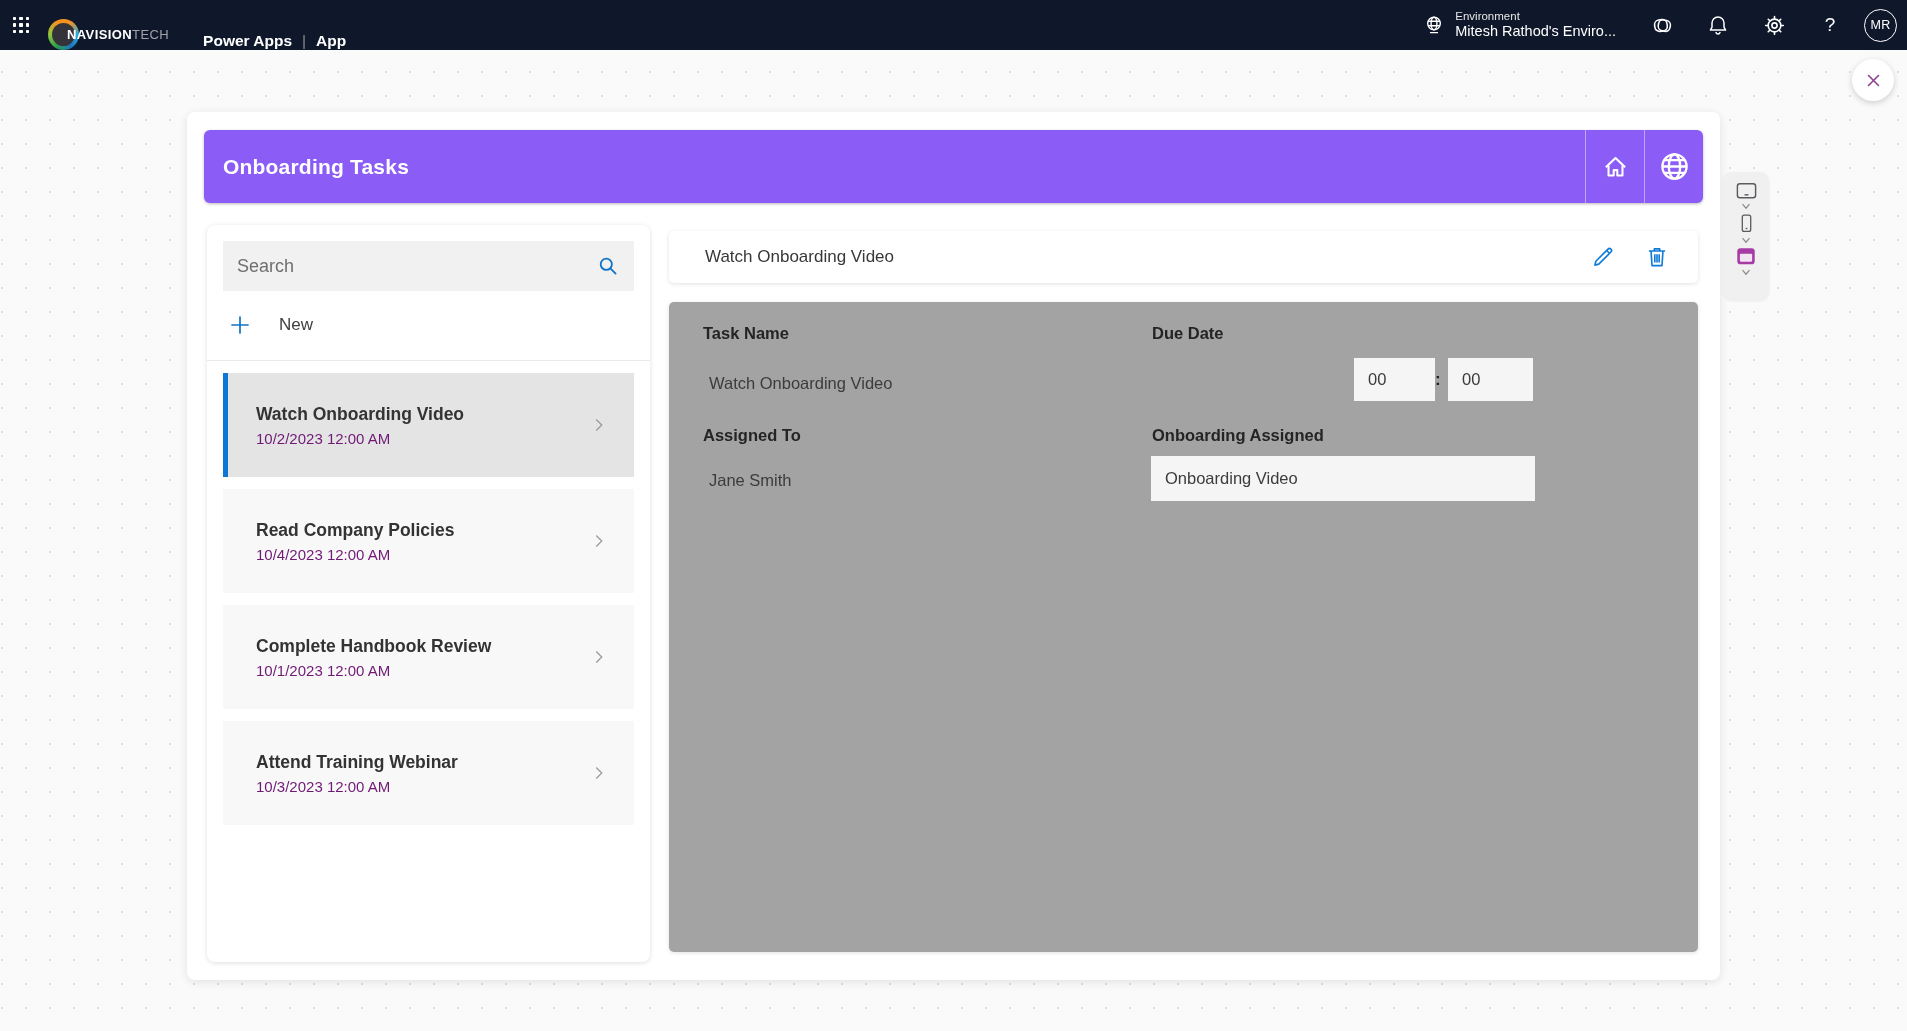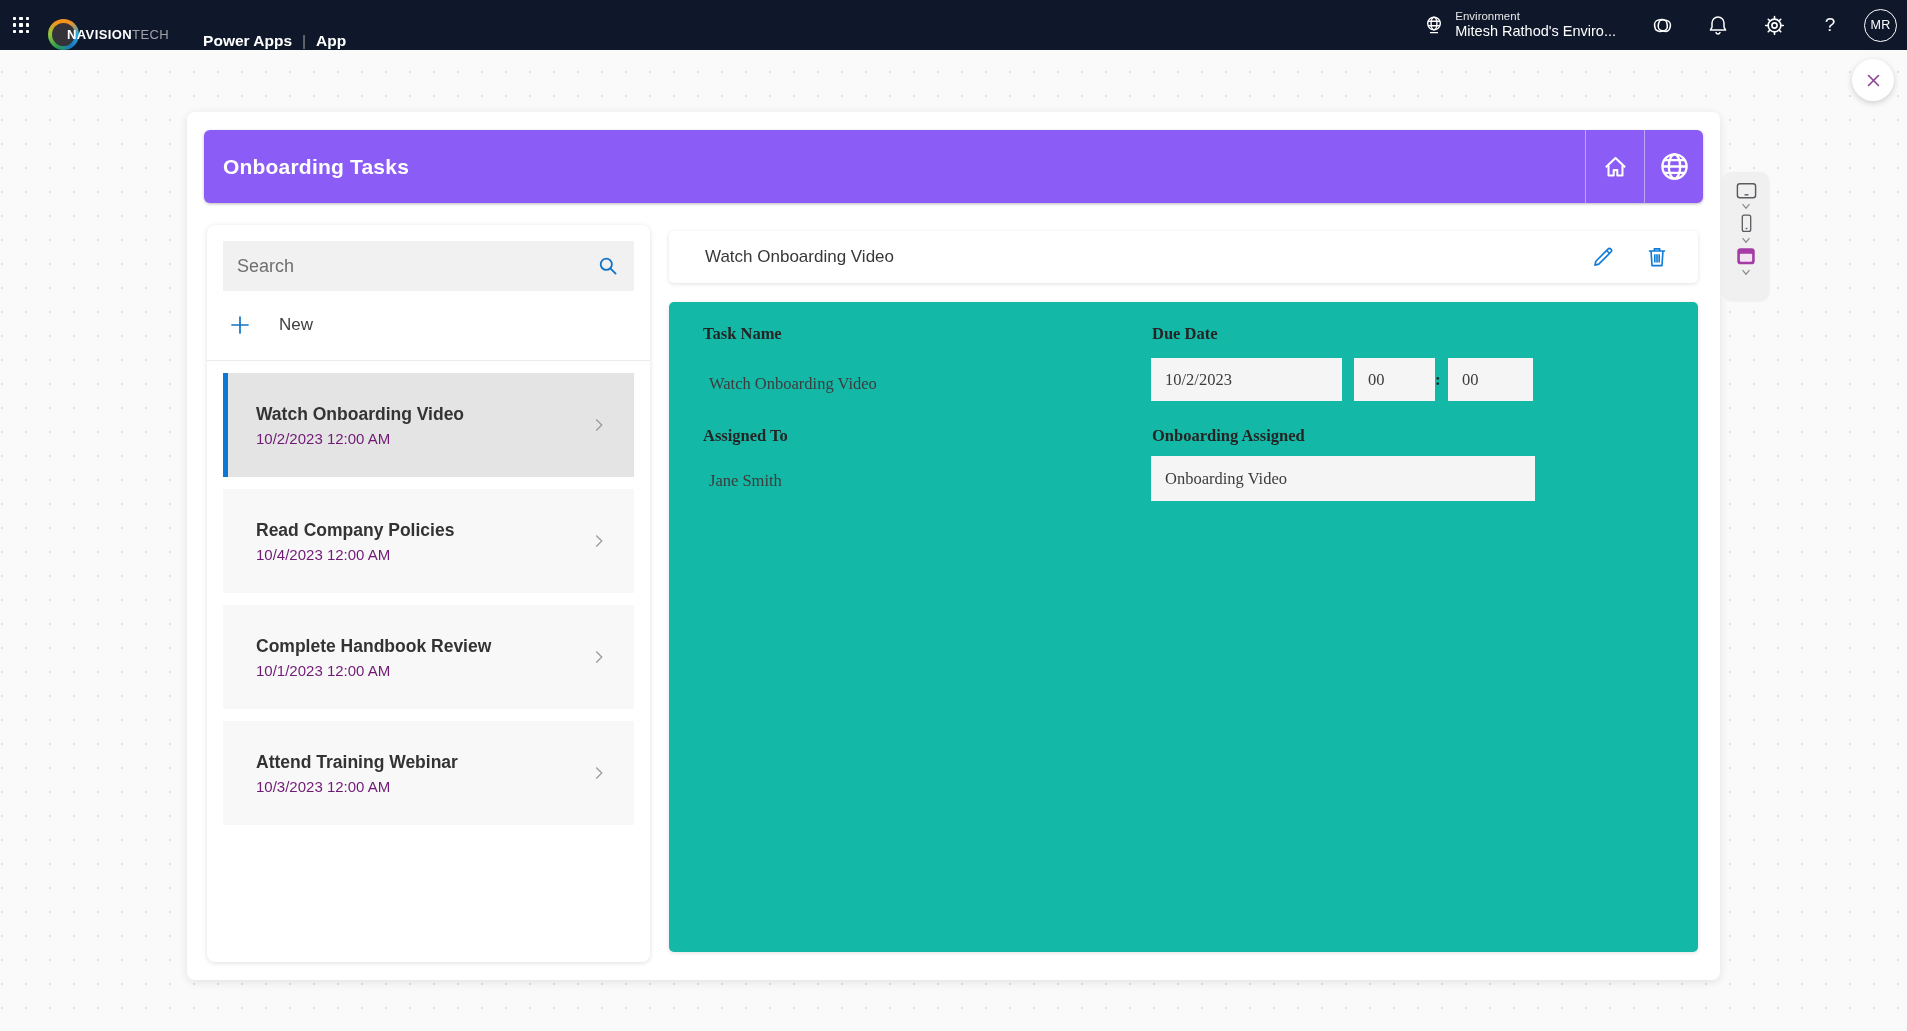--- a/index.html
+++ b/index.html
@@ -72,21 +72,21 @@
 
   
   .detail-header { position:absolute; left:482px; top:119px; width:1029px; height:52px;
     background:#fff; border-radius:5px; box-shadow:0 1px 4px rgba(0,0,0,.12);
     display:flex; align-items:center; }
   .detail-title { margin-left:36px; font-size:17px; color:#383838; }
   .detail-actions { margin-left:auto; display:flex; align-items:center; gap:28px; margin-right:28px; }
   .d-icon { cursor:pointer; display:flex; }
 
   .form-card { position:absolute; left:482px; top:190px; width:1029px; height:650px;
-    background:#14b8a6; border-radius:5px; box-shadow:0 1px 4px rgba(0,0,0,.12);font-family:Liberation Serif, serif; }
+    background:#a3a3a3; border-radius:5px; box-shadow:0 1px 4px rgba(0,0,0,.12); }
   .f-label { position:absolute; font-size:16.5px; font-weight:700; color:#242424; }
   .f-value { position:absolute; font-size:16.5px; color:#3c3c3c; }
   .f-box { position:absolute; background:#f5f5f5; font-size:16.5px; color:#3c3c3c;
     display:flex; align-items:center; padding-left:14px; cursor:text; }
   .lbl-task { left:34px; top:22px; }
   .val-task { left:40px; top:72px; }
   .lbl-due { left:483px; top:22px; }
   .box-date { left:482px; top:56px; width:191px; height:43px; }
   .box-hour { left:685px; top:56px; width:81px; height:43px; }
   .time-colon { position:absolute; left:766px; top:56px; height:43px; line-height:43px;
@@ -261,21 +261,20 @@
           </svg>
         </span>
       </div>
     </div>
 
     <div class="form-card">
       <div class="f-label lbl-task">Task Name</div>
       <div class="f-value val-task">Watch Onboarding Video</div>
 
       <div class="f-label lbl-due">Due Date</div>
-      <div class="f-box box-date">10/2/2023</div>
       <div class="f-box box-hour">00</div>
       <div class="time-colon">:</div>
       <div class="f-box box-min">00</div>
 
       <div class="f-label lbl-assigned">Assigned To</div>
       <div class="f-value val-assigned">Jane Smith</div>
 
       <div class="f-label lbl-resource">Onboarding Assigned</div>
       <div class="f-box box-resource">Onboarding Video</div>
     </div>

